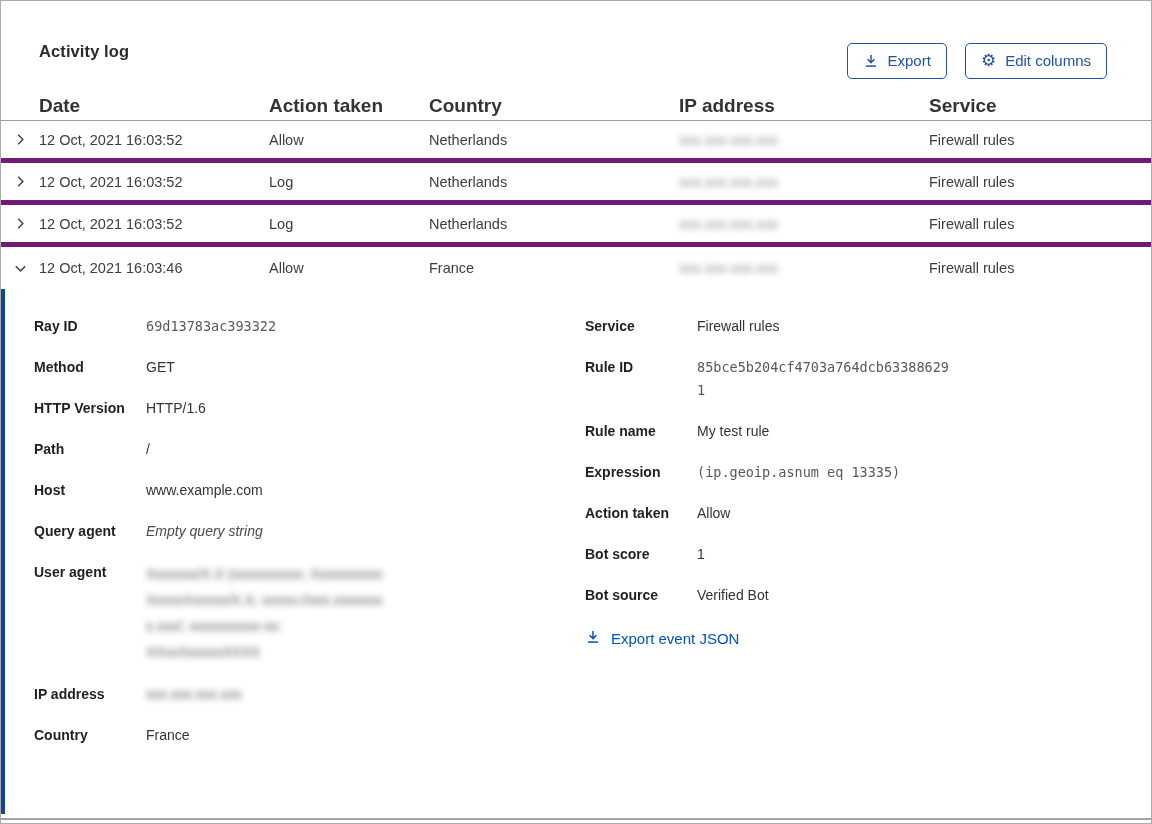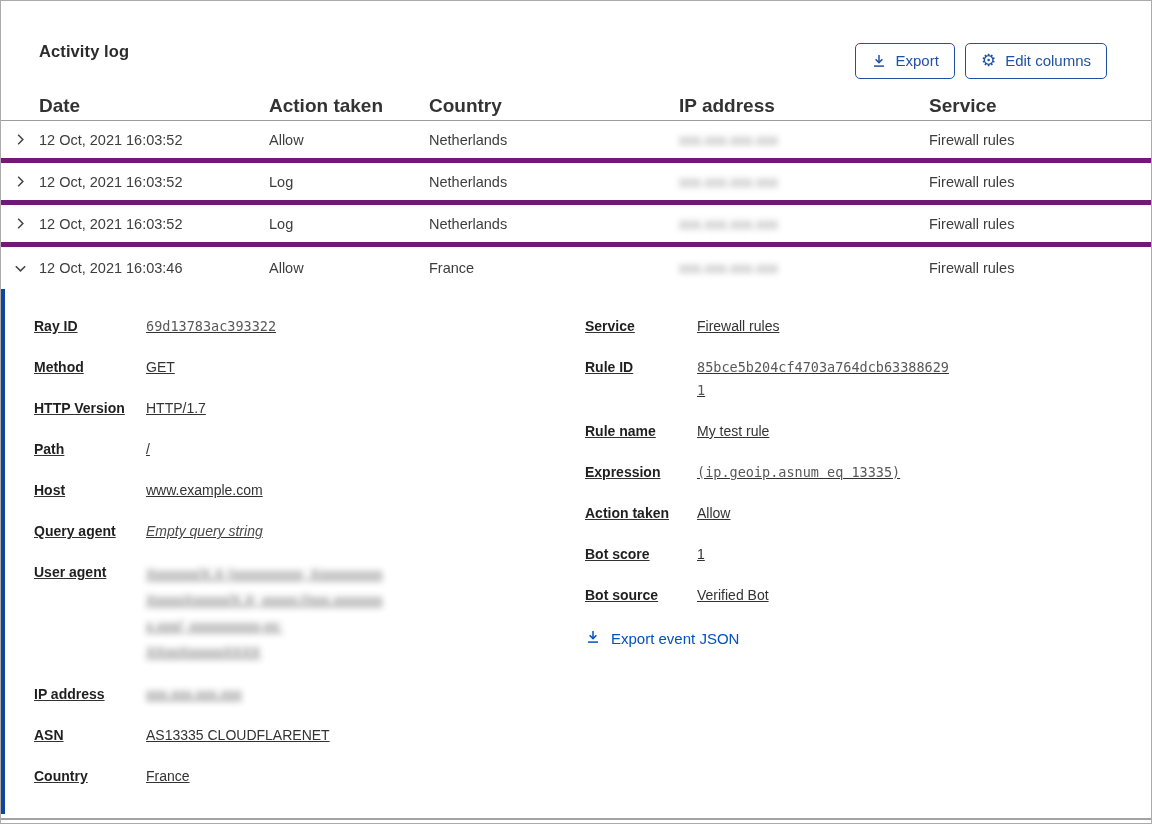--- a/index.html
+++ b/index.html
@@ -10,21 +10,21 @@
     border:1px solid #ababab;
     color:#333;
     overflow:hidden;
   }
   
   .page-header {
     display:flex; justify-content:space-between; align-items:center;
     padding:30px 44px 0 38px; height:70px;
   }
   .page-title { font-size:16.5px; font-weight:700; color:#2b2b2b; letter-spacing:.1px; }
-  .toolbar { display:flex; gap:10px;margin-top:19px; }
+  .toolbar { display:flex; gap:18px;margin-top:19px; }
   .btn {
     display:inline-flex; align-items:center; gap:9px;
     height:36px; padding:0 15px;
     background:#fff; border:1px solid #2052a3; border-radius:5px;
     color:#2052a3; font-size:15px; font-family:"Liberation Sans",sans-serif;
     cursor:pointer;
   }
   .btn svg { display:block; }
   .gear-glyph { font-size:17px; line-height:1; }
   
@@ -47,21 +47,21 @@
   }
   
   .panel {
     border-left:4px solid #10459e;
     padding:26px 0 0 29px;
     height:525px;
     display:flex;
   }
   .dcol-left { width:551px; flex:none; }
   .dcol-right { flex:1; }
-  .drow { display:flex; margin-bottom:18px; line-height:23px;text-decoration:underline; }
+  .drow { display:flex; margin-bottom:18px; line-height:23px; }
   .dlabel { width:112px; flex:none; font-size:14px; font-weight:700; color:#1f1f1f; }
   .dvalue { font-size:14px; color:#333; }
   .mono { font-family:"DejaVu Sans Mono","Liberation Mono",monospace; font-size:13.5px; color:#595959; }
   .wrap-narrow { max-width:252px; word-break:break-all; }
   .italic { font-style:italic; color:#4a4a4a; }
   .ua-lines span { display:block; line-height:26px; }
   .export-link {
     display:inline-flex; align-items:center; gap:10px;
     color:#0051c3; font-size:15px; text-decoration:none; cursor:pointer;
     margin-top:4px;
@@ -166,21 +166,21 @@
     <div class="drow">
       <div class="dlabel">Ray ID</div>
       <div class="dvalue mono">69d13783ac393322</div>
     </div>
     <div class="drow">
       <div class="dlabel">Method</div>
       <div class="dvalue">GET</div>
     </div>
     <div class="drow">
       <div class="dlabel">HTTP Version</div>
-      <div class="dvalue">HTTP/1.7</div>
+      <div class="dvalue">HTTP/1.6</div>
     </div>
     <div class="drow">
       <div class="dlabel">Path</div>
       <div class="dvalue">/</div>
     </div>
     <div class="drow">
       <div class="dlabel">Host</div>
       <div class="dvalue">www.example.com</div>
     </div>
     <div class="drow">
@@ -194,24 +194,20 @@
         <span>XxxxxXxxxxx/X.X; xxxxx://xxx.xxxxxxx</span>
         <span>x.xxx/; xxxxxxxxxx-xx:</span>
         <span>XXxxXxxxxxXXXX</span>
       </div>
     </div>
     <div class="drow">
       <div class="dlabel">IP address</div>
       <div class="dvalue blur">xxx.xxx.xxx.xxx</div>
     </div>
     <div class="drow">
-      <div class="dlabel">ASN</div>
-      <div class="dvalue">AS13335 CLOUDFLARENET</div>
-    </div>
-    <div class="drow">
       <div class="dlabel">Country</div>
       <div class="dvalue">France</div>
     </div>
   </div>
 
   <div class="dcol-right">
     <div class="drow">
       <div class="dlabel">Service</div>
       <div class="dvalue">Firewall rules</div>
     </div>

